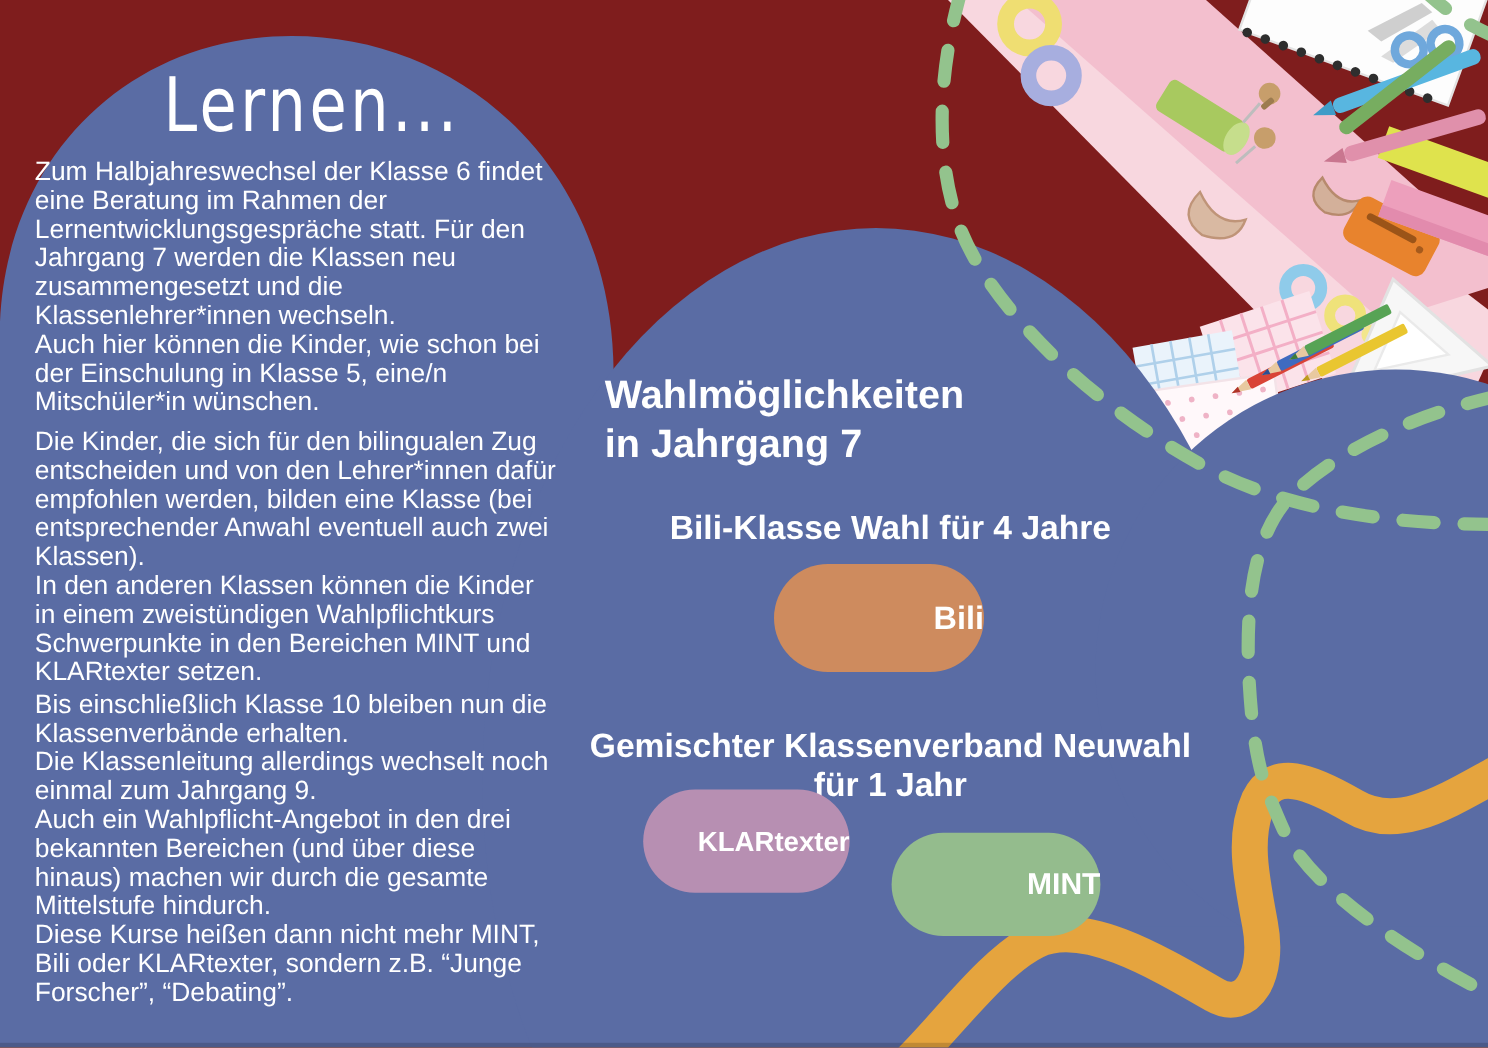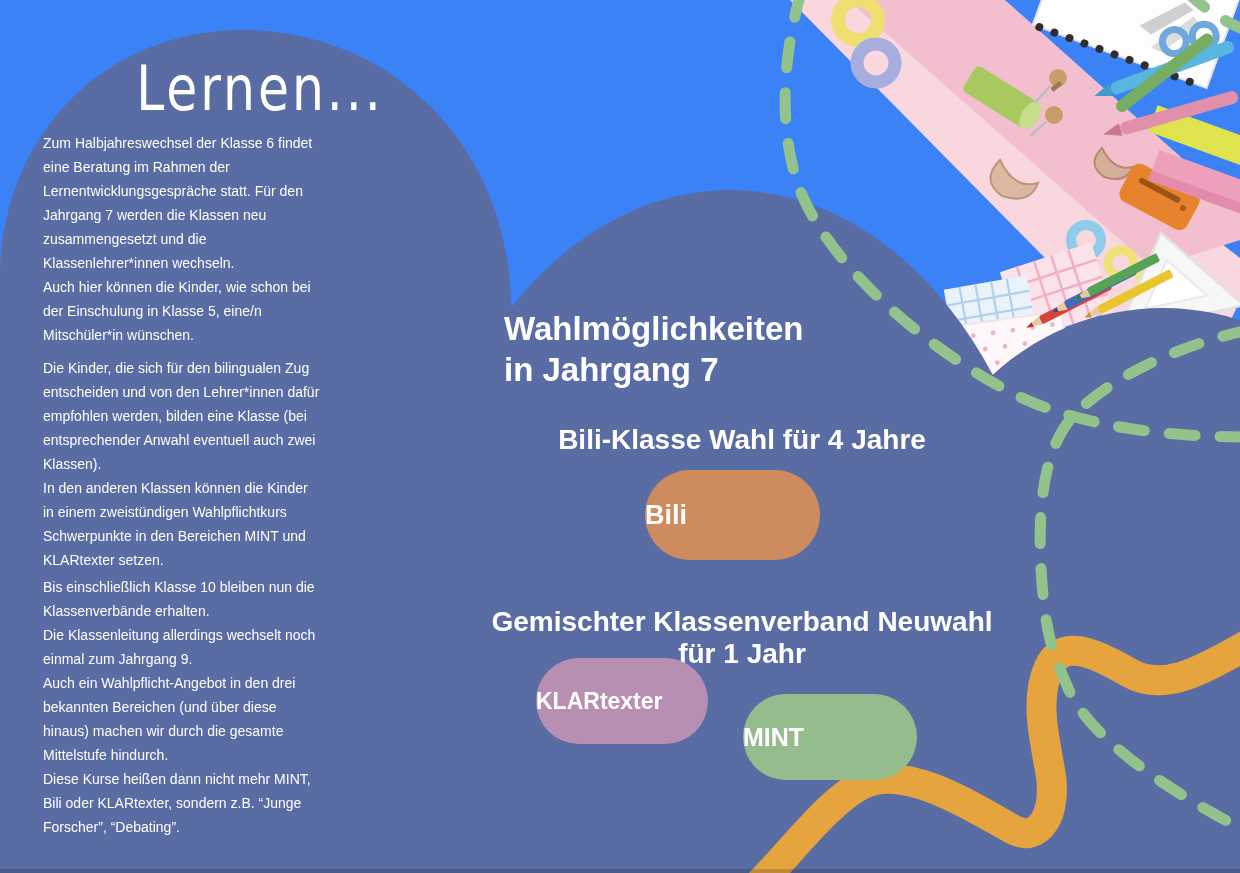--- a/index.html
+++ b/index.html
@@ -1,39 +1,39 @@
 <!DOCTYPE html>
 <html><head>
 <meta charset="utf-8">
 <style>
   html,body{margin:0;padding:0;background:#888;}
-  #stage{position:relative;width:1240px;height:873px;background:#3b82f6;overflow:hidden;
+  #stage{position:relative;width:1240px;height:873px;background:#7f1d1d;overflow:hidden;
          font-family:"Liberation Sans",sans-serif;}
   #decor{position:absolute;left:0;top:0;z-index:0;}
   .txt{position:absolute;z-index:2;color:#ffffff;}
 
   
   #left-title{left:60px;top:52px;width:400px;text-align:center;
       font-family:"DejaVu Sans",sans-serif;font-stretch:condensed;
       font-size:56px;font-weight:500;letter-spacing:3px;transform:scaleY(1.12);
       transform-origin:top center;}
-  .para{left:43px;width:470px;font-size:14px;line-height:24px;white-space:pre-line;}
+  .para{left:29px;width:470px;font-size:22px;line-height:24px;white-space:pre-line;}
   #para-1{top:131px;}
   #para-2{top:356px;}
   #para-3{top:575px;}
 
   
   #right-title{left:504px;top:308px;width:500px;text-align:left;
       font-size:33px;font-weight:bold;line-height:41px;}
   .pill-label-heading{position:absolute;width:520px;left:482px;text-align:center;
       font-size:28px;font-weight:bold;color:#fff;z-index:2;}
   #sec1-label{top:424px;}
   #sec2-label{top:606px;}
   .pill{position:absolute;z-index:2;border-radius:46px;display:flex;
-        align-items:center;justify-content:flex-start;color:#fff;font-weight:bold;
+        align-items:center;justify-content:flex-end;color:#fff;font-weight:bold;
         cursor:pointer;}
   #pill-bili{left:645px;top:470px;width:175px;height:90px;font-size:27px;}
   #pill-klar{left:536px;top:658px;width:172px;height:86px;font-size:23px;}
   #pill-mint{left:743px;top:694px;width:174px;height:86px;font-size:25px;}
 </style>
 </head>
 <body>
 
 <div id="stage">
 

